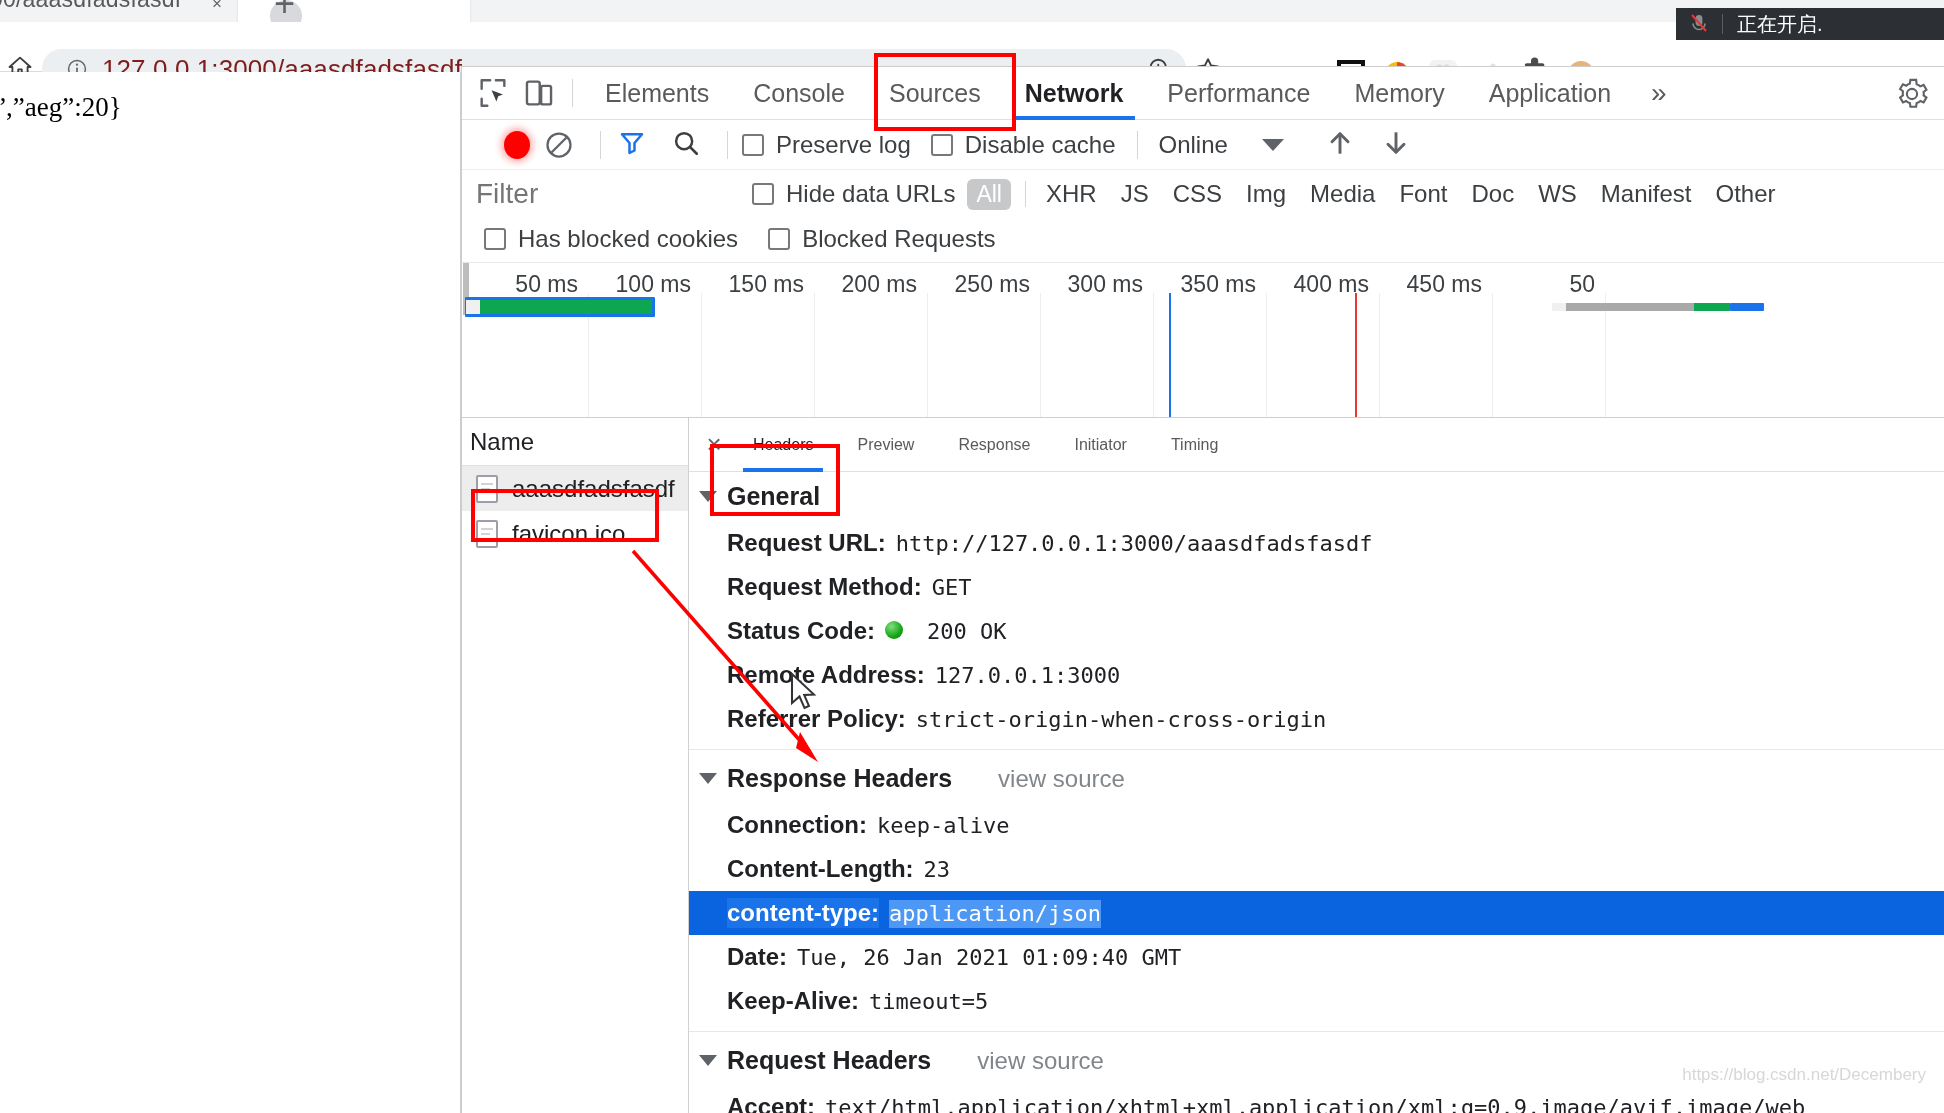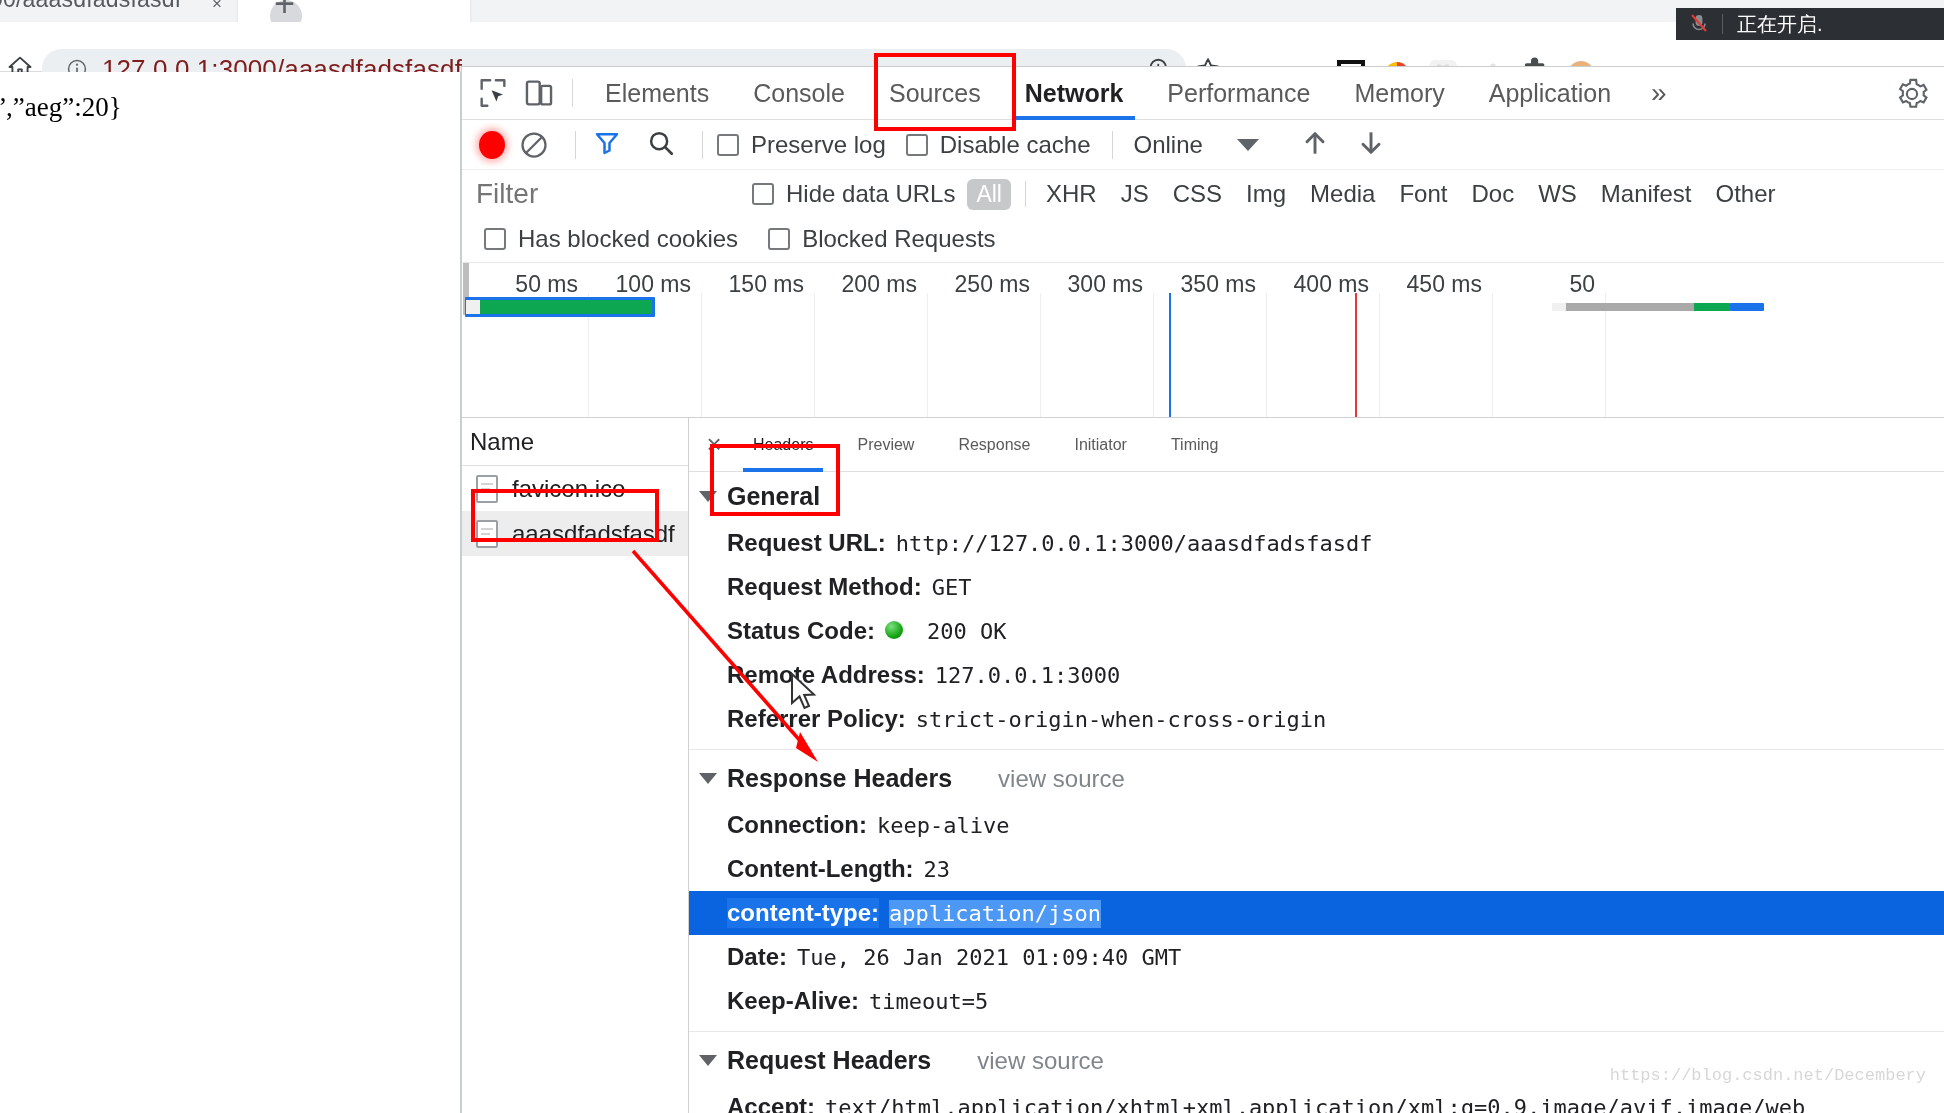--- a/index.html
+++ b/index.html
@@ -105,21 +105,21 @@
   .dt-tab.selected { color: #202124; font-weight: bold; }
   .dt-tab.selected::after {
     content: ""; position: absolute; left: 10px; right: 10px; bottom: 0;
     height: 4px; background: #1a73e8;
   }
   .dt-more { font-size: 28px; color: #5a5a5a; padding: 0 18px; }
   .dt-gear { position: absolute; right: 16px; top: 10px; }
 
   .net-toolbar {
     position: absolute; left: 0; top: 53px; width: 1483px; height: 50px;
-    display: flex; align-items: center; padding-left: 7px; gap: 0;
+    display: flex; align-items: center; padding-left: 32px; gap: 0;
     border-bottom: 1px solid #eee;
   }
   .rec-dot { width: 26px; height: 28px; border-radius: 50%; background: #f00;
              box-shadow: 0 0 7px 3px rgba(255,0,0,.32); margin: 0 14px 0 10px; }
   .clear-icon { width: 30px; height: 30px; position: relative; margin-right: 12px; }
   .tb-sep { width: 1px; height: 28px; background: #d6d6d6; margin: 0 14px; }
   .funnel { margin: 0 12px 0 2px; }
   .srch { margin: 0 12px; }
   .cbx {
     width: 22px; height: 22px; border: 2px solid #76797c; border-radius: 3px;
@@ -237,21 +237,21 @@
     margin: 0 8px 0 10px;
   }
   .sec-div { height: 1px; background: #e8e8e8; margin: 8px 0 4px 0; }
   .cut-row { color: #202124; }
 
   
   .ann-box { position: absolute; border: 4px solid #ff0000; pointer-events: none; z-index: 30; }
   .ann-arrow { position: absolute; z-index: 30; pointer-events: none; }
   .watermark {
     position: absolute; right: 18px; bottom: 28px;
-    font-size: 17px; color: #d7d7d7; font-family: Liberation Mono, monospace;
+    font-size: 17px; color: #d7d7d7; font-family: Liberation Sans, sans-serif;
   }
   .cursor { position: absolute; z-index: 31; pointer-events: none; }
 </style>
 </head>
 <body>
 
 <div id="root">
 
   <div class="tabstrip">
     <div class="tabstrip-white"></div>
@@ -514,27 +514,27 @@
       <div class="ov-bar-grey" style="left:1104px; top:40px; width:128px; height:8px;"></div>
       <div class="ov-bar-green" style="left:1232px; top:40px; width:36px; height:8px;"></div>
       <div class="ov-bar-blue" style="left:1268px; top:40px; width:34px; height:8px;"></div>
 
       <div class="ov-event-line" style="left:707px; top:30px; height:125px; background:#1a73e8;"></div>
       <div class="ov-event-line" style="left:893px; top:30px; height:125px; background:#e53935;"></div>
     </div>
 
     <div class="req-panel">
       <div class="req-head">Name</div>
+      <div class="req-row sel">
+        <span class="doc-ico"></span>
+        <span>aaasdfadsfasdf</span>
+      </div>
       <div class="req-row">
         <span class="doc-ico"></span>
         <span>favicon.ico</span>
-      </div>
-      <div class="req-row sel">
-        <span class="doc-ico"></span>
-        <span>aaasdfadsfasdf</span>
       </div>
     </div>
 
     <div class="detail">
       <div class="detail-tabs">
         <span class="close-x">×</span>
         <span class="d-tab selected">Headers</span>
         <span class="d-tab">Preview</span>
         <span class="d-tab">Response</span>
         <span class="d-tab">Initiator</span>

